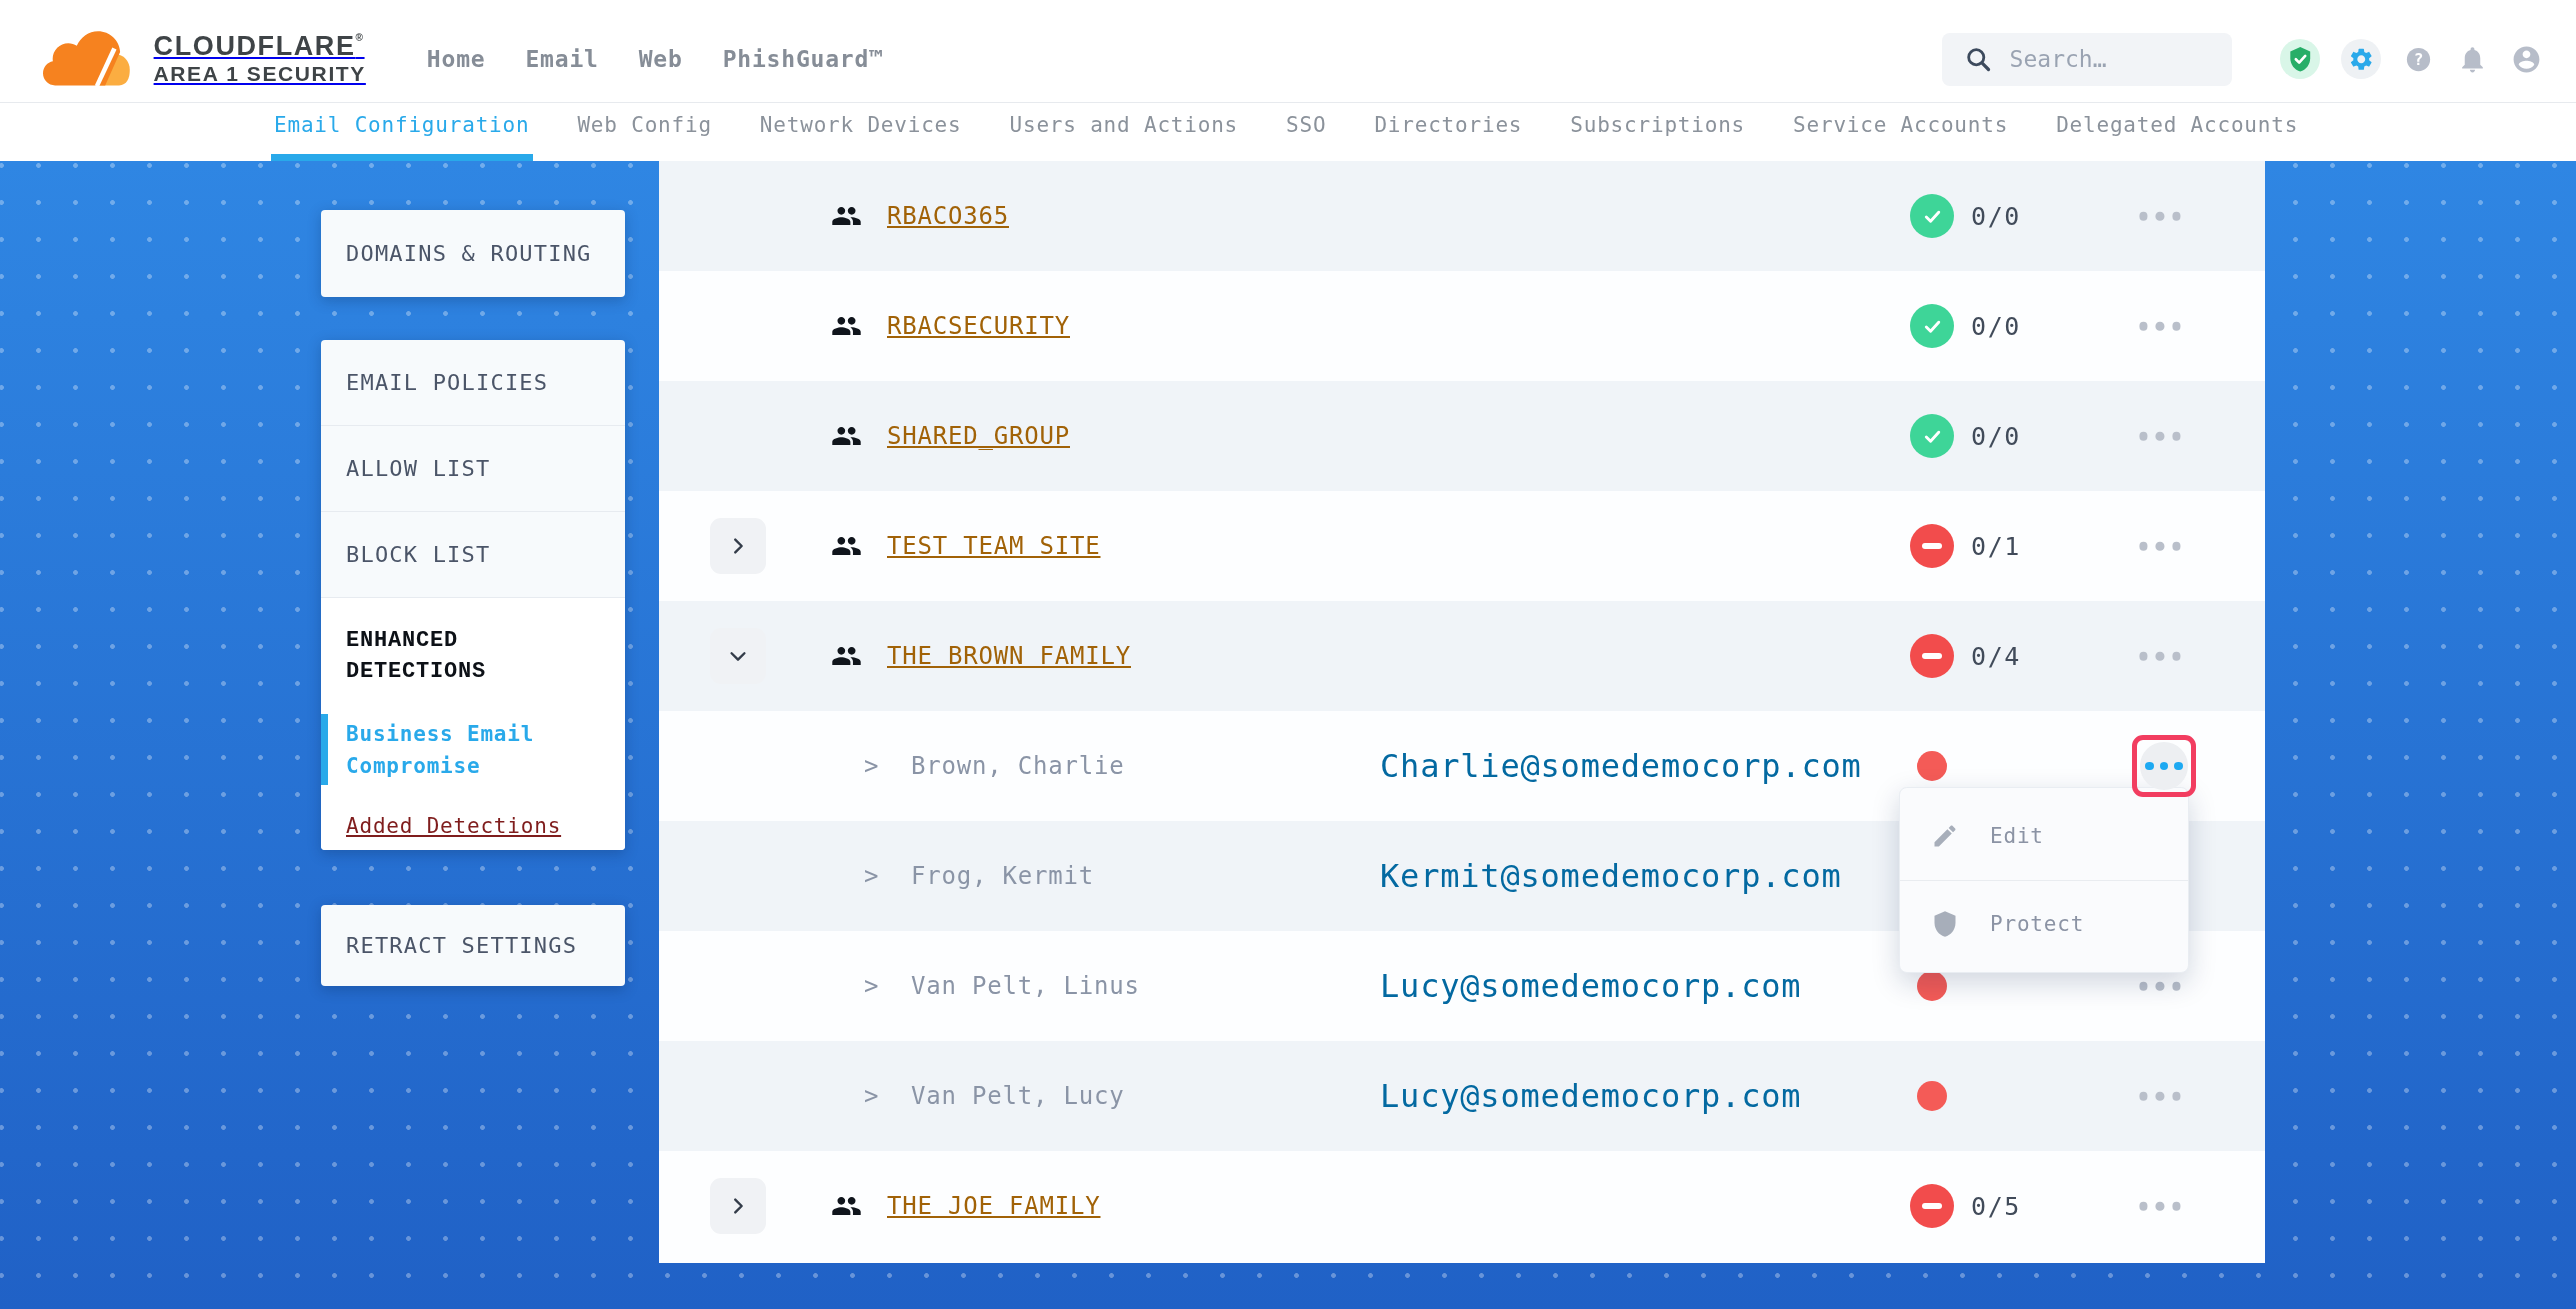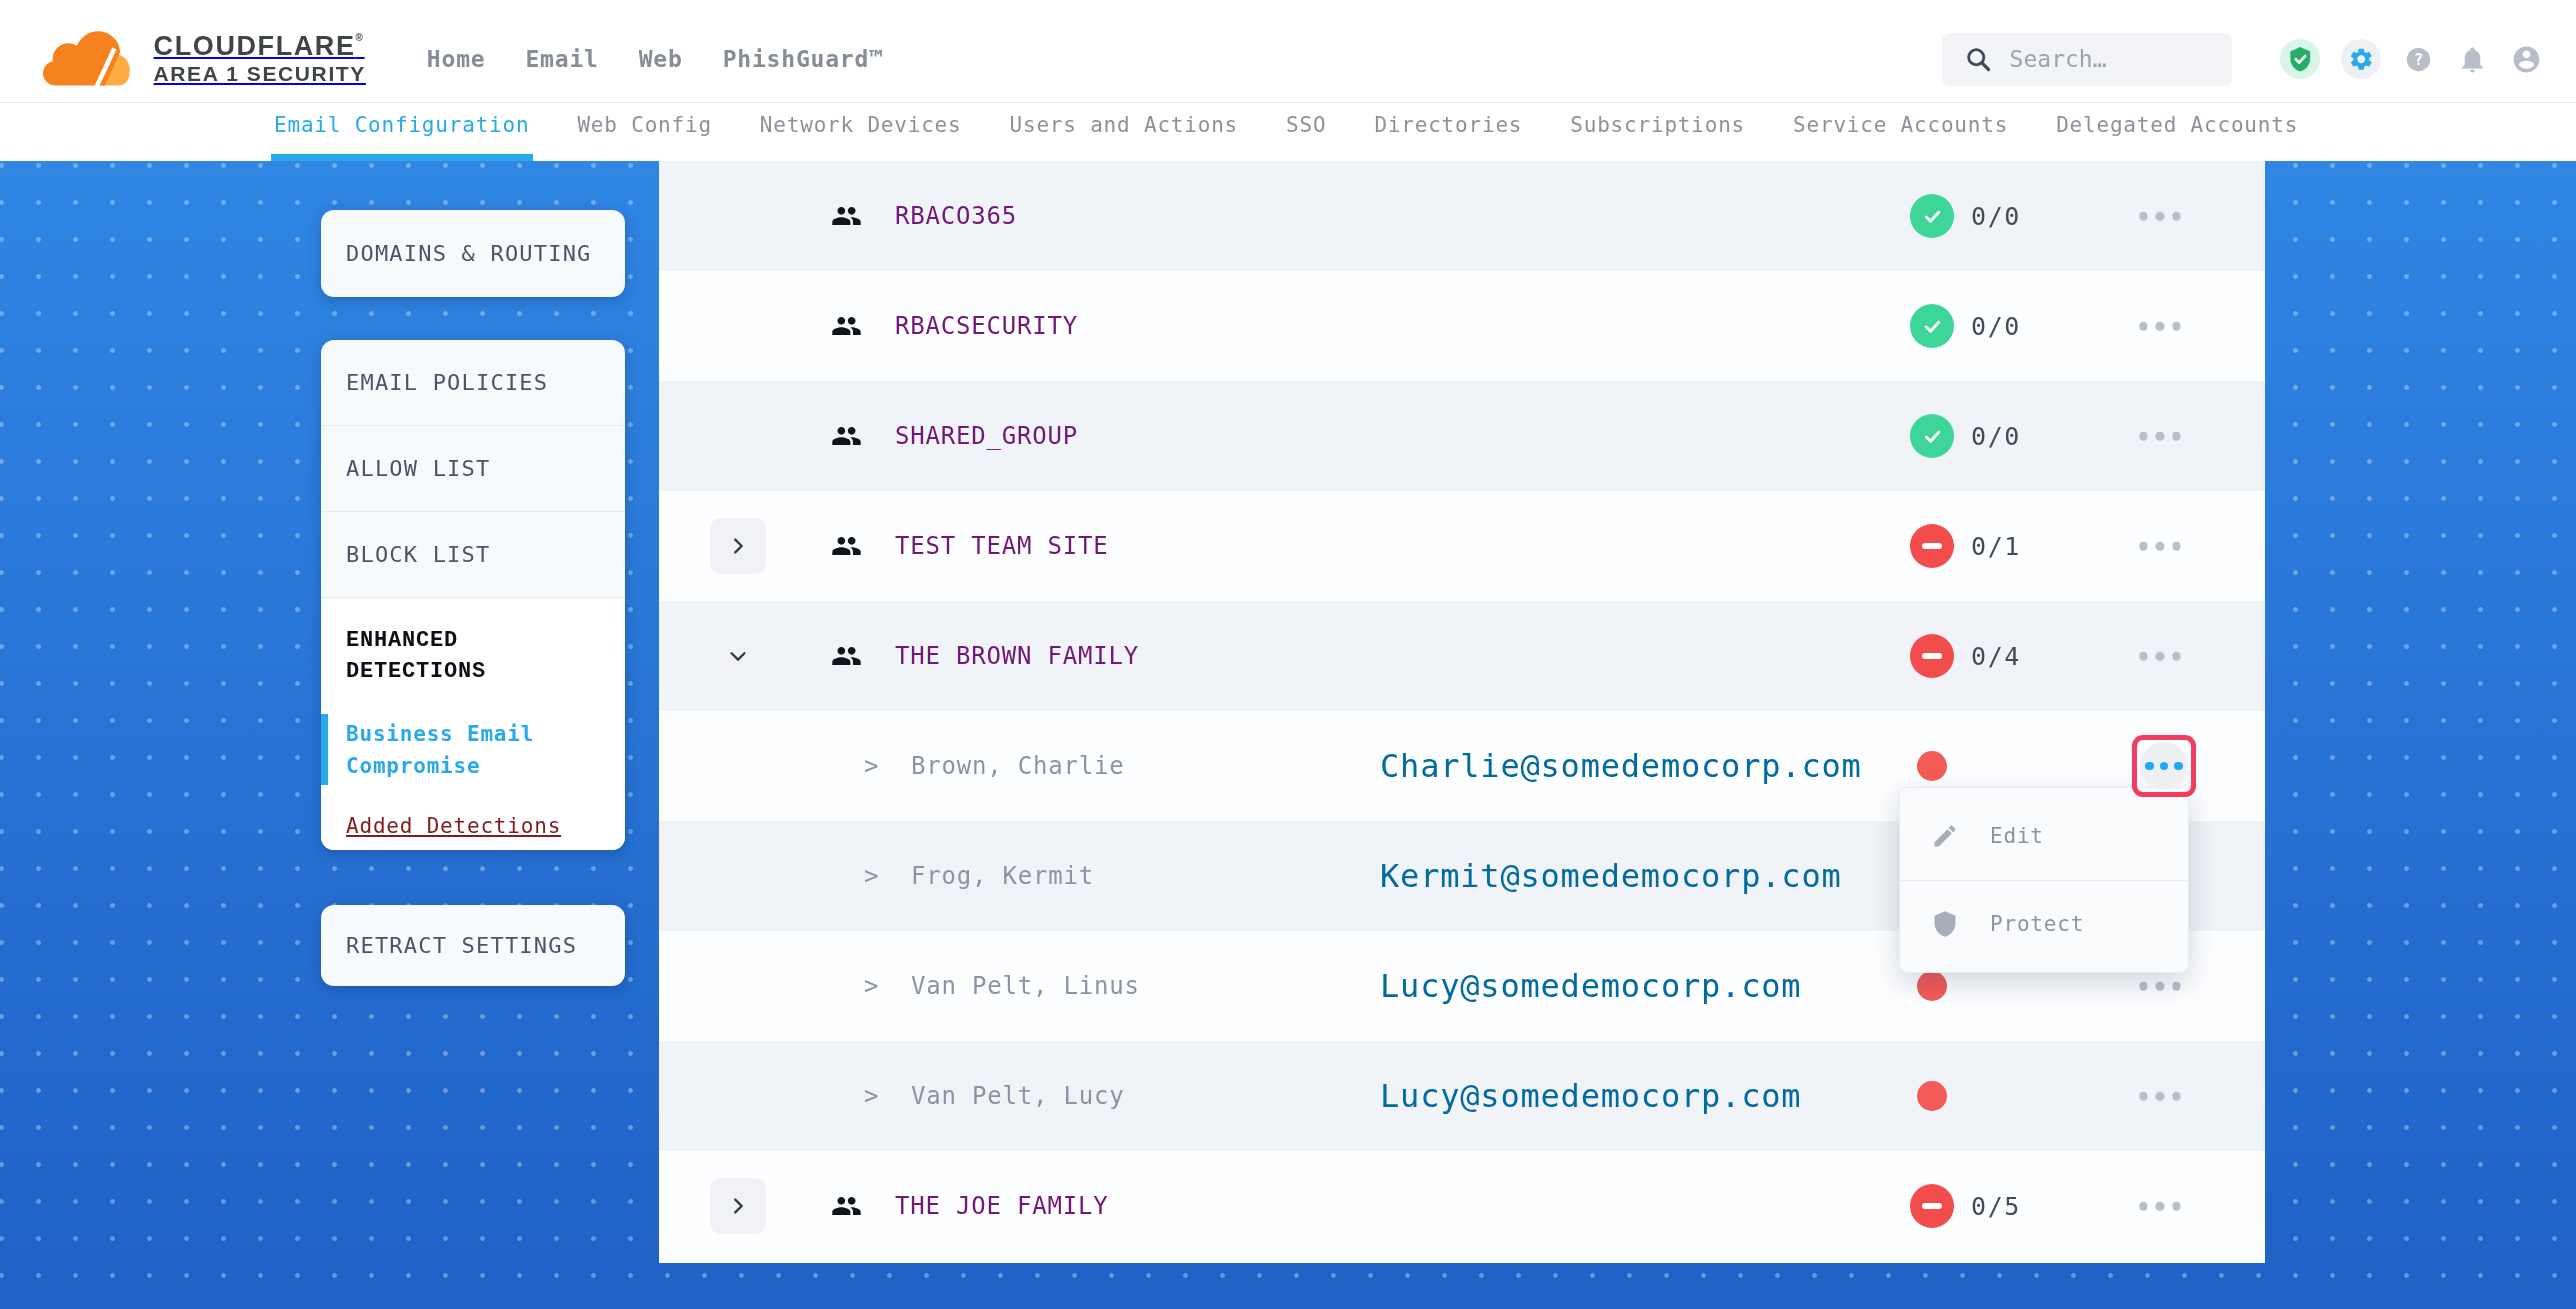--- a/index.html
+++ b/index.html
@@ -40,21 +40,21 @@
   .tab.active{color:#29a9ea;}
   .tab.active::after{content:'';position:absolute;left:-3.1px;right:-3.1px;bottom:0;height:7px;background:#29a9ea;}
 
   
   .canvas{position:absolute;top:161px;left:0;width:2576px;height:1148px;
           background-image:radial-gradient(rgba(255,255,255,0.32) 2px, rgba(255,255,255,0) 2.8px),
                            linear-gradient(180deg,#2f86e3 0%,#2061c6 100%);
           background-size:37px 37px,100% 100%;background-position:20px 23px,0 0;}
 
   
-  .card{position:absolute;left:321px;width:304px;background:#f7fafc;border-radius:13px;
+  .card{position:absolute;left:321px;width:304px;background:#f7fafc;border-radius:4px;
         box-shadow:0 3.9px 12.5px rgba(8,30,70,0.25);box-sizing:border-box;}
   .side-label{font-size:22px;letter-spacing:1.2px;color:#4b5568;}
   .card-domains{top:49px;height:87px;display:flex;align-items:center;padding-left:25px;}
   .card-policies{top:179px;height:510px;overflow:hidden;display:flex;flex-direction:column;}
   .pol-item{height:85px;flex:0 0 auto;display:flex;align-items:center;padding-left:25px;
             border-bottom:1.6px solid #e7ebf0;cursor:pointer;}
   .active-section{flex:1;background:#ffffff;padding:26.5px 25px 0 25px;position:relative;}
   .enh-title{font-size:22px;font-weight:bold;letter-spacing:0.8px;color:#0d1117;line-height:31px;width:233px;font-family:Liberation Mono, monospace;}
   .bec-item{position:relative;margin-top:31px;font-size:21px;font-weight:bold;letter-spacing:0.8px;
             color:#29a9ea;line-height:32px;width:202px;cursor:pointer;}
@@ -68,21 +68,21 @@
   .row.alt{background:#f0f4f8;}
   .row > *{position:absolute;top:50%;transform:translateY(-50%);}
   .chev{left:51px;width:56px;height:56px;border-radius:11px;background:#f0f2f5;border:none;
         display:flex;align-items:center;justify-content:center;cursor:pointer;padding:0;}
   .chev svg{width:22px;height:22px;}
   .chev svg path{fill:none;stroke:#333c49;stroke-width:2.6;stroke-linecap:round;stroke-linejoin:round;}
   .chev.down svg{transform:rotate(90deg);}
   .gicon{left:172px;width:31px;height:31px;}
   .gicon svg{width:31px;height:31px;display:block;}
   .prefix{left:205px;font-size:24px;color:#8a94a6;}
-  .row.group .name{left:236px;font-size:24px;letter-spacing:0.8px;color:#701a75;white-space:nowrap;}
+  .row.group .name{left:228px;font-size:24px;letter-spacing:0.8px;color:#a16207;white-space:nowrap;text-decoration:underline;}
   .row.person .name{left:252px;font-size:24px;letter-spacing:0.8px;color:#8a94a6;white-space:nowrap;}
   .email{left:721px;font-size:32px;letter-spacing:0.8px;color:#0369a1;white-space:nowrap;}
   .status{left:1273px;transform:translate(-50%,-50%);border-radius:50%;
           display:flex;align-items:center;justify-content:center;}
   .status.check{width:44px;height:44px;background:#3ed598;}
   .status.minus{width:44px;height:44px;background:#f24c4c;}
   .status.dot{width:30px;height:30px;background:#f45b57;}
   .status .i-check{width:23px;height:23px;display:none;}
   .status.check .i-check{display:block;}
   .status .i-minus{display:none;width:20px;height:6.2px;border-radius:3.1px;background:#fff;}

